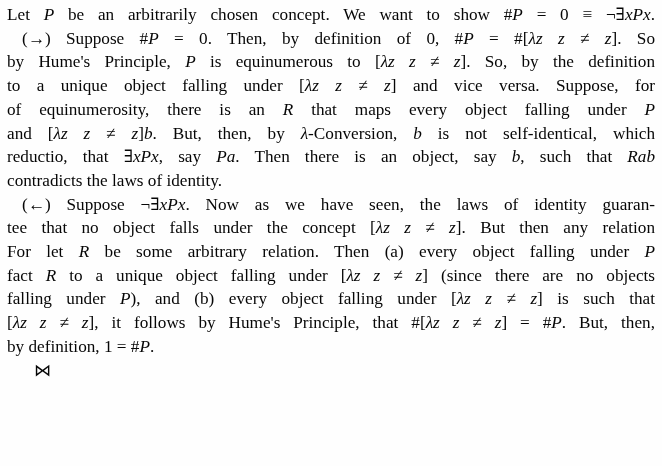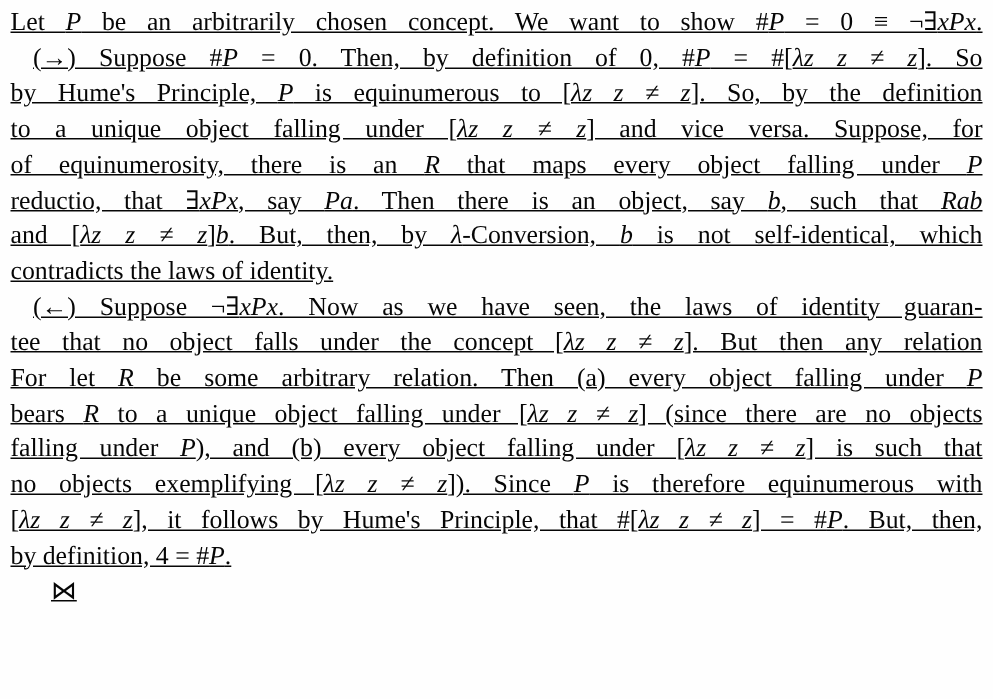--- a/index.html
+++ b/index.html
@@ -21,46 +21,44 @@
   }
   .line {
     font-family: "Liberation Serif", "DejaVu Serif", "DejaVu Sans", serif;
     font-size: 17.2px;
     line-height: 23.7px;
     color: #060606;
     text-align: left;
     white-space: normal;
     box-sizing: border-box;
     width: 100%;
-    text-decoration: underline;
   }
   .line.j {
     text-align: justify;
     text-align-last: justify;
   }
   .it {
     font-style: italic;
   }
 </style>
 </head>
 <body>
 
 <div class="page">
   <div class="proof-body">
       <div class="line j"><span>Let </span><span class="it">P</span><span> be an arbitrarily chosen concept. We want to show #</span><span class="it">P</span><span> = 0 ≡ ¬∃</span><span class="it">xPx</span><span>.</span></div>
       <div class="line j" style="padding-left: 15px;"><span>(→) Suppose #</span><span class="it">P</span><span> = 0. Then, by definition of 0, #</span><span class="it">P</span><span> = #[</span><span class="it">λz z ≠ z</span><span>]. So</span></div>
       <div class="line j"><span>by Hume's Principle, </span><span class="it">P</span><span> is equinumerous to [</span><span class="it">λz z ≠ z</span><span>]. So, by the definition</span></div>
       <div class="line j"><span>to a unique object falling under [</span><span class="it">λz z ≠ z</span><span>] and vice versa. Suppose, for</span></div>
       <div class="line j"><span>of equinumerosity, there is an </span><span class="it">R</span><span> that maps every object falling under </span><span class="it">P</span></div>
+      <div class="line j"><span>and [</span><span class="it">λz z ≠ z</span><span>]</span><span class="it">b</span><span>. But, then, by </span><span class="it">λ</span><span>-Conversion, </span><span class="it">b</span><span> is not self-identical, which</span></div>
       <div class="line j"><span>reductio, that ∃</span><span class="it">xPx</span><span>, say </span><span class="it">Pa</span><span>. Then there is an object, say </span><span class="it">b</span><span>, such that </span><span class="it">Rab</span></div>
-      <div class="line j"><span>and [</span><span class="it">λz z ≠ z</span><span>]</span><span class="it">b</span><span>. But, then, by </span><span class="it">λ</span><span>-Conversion, </span><span class="it">b</span><span> is not self-identical, which</span></div>
       <div class="line"><span>contradicts the laws of identity.</span></div>
       <div class="line j" style="padding-left: 15px;"><span>(←) Suppose ¬∃</span><span class="it">xPx</span><span>. Now as we have seen, the laws of identity guaran-</span></div>
       <div class="line j"><span>tee that no object falls under the concept [</span><span class="it">λz z ≠ z</span><span>]. But then any relation</span></div>
       <div class="line j"><span>For let </span><span class="it">R</span><span> be some arbitrary relation. Then (a) every object falling under </span><span class="it">P</span></div>
-      <div class="line j"><span>bears </span><span class="it">R</span><span> to a unique object falling under [</span><span class="it">λz z ≠ z</span><span>] (since there are no objects</span></div>
+      <div class="line j"><span>fact </span><span class="it">R</span><span> to a unique object falling under [</span><span class="it">λz z ≠ z</span><span>] (since there are no objects</span></div>
       <div class="line j"><span>falling under </span><span class="it">P</span><span>), and (b) every object falling under [</span><span class="it">λz z ≠ z</span><span>] is such that</span></div>
-      <div class="line j"><span>no objects exemplifying [</span><span class="it">λz z ≠ z</span><span>]). Since </span><span class="it">P</span><span> is therefore equinumerous with</span></div>
       <div class="line j"><span>[</span><span class="it">λz z ≠ z</span><span>], it follows by Hume's Principle, that #[</span><span class="it">λz z ≠ z</span><span>] = #</span><span class="it">P</span><span>. But, then,</span></div>
-      <div class="line"><span>by definition, 4 = #</span><span class="it">P</span><span>.</span></div>
+      <div class="line"><span>by definition, 1 = #</span><span class="it">P</span><span>.</span></div>
       <div class="line" style="padding-left: 27px;"><span>⋈</span></div>
     </div>
 </div>
 
 </body></html>

